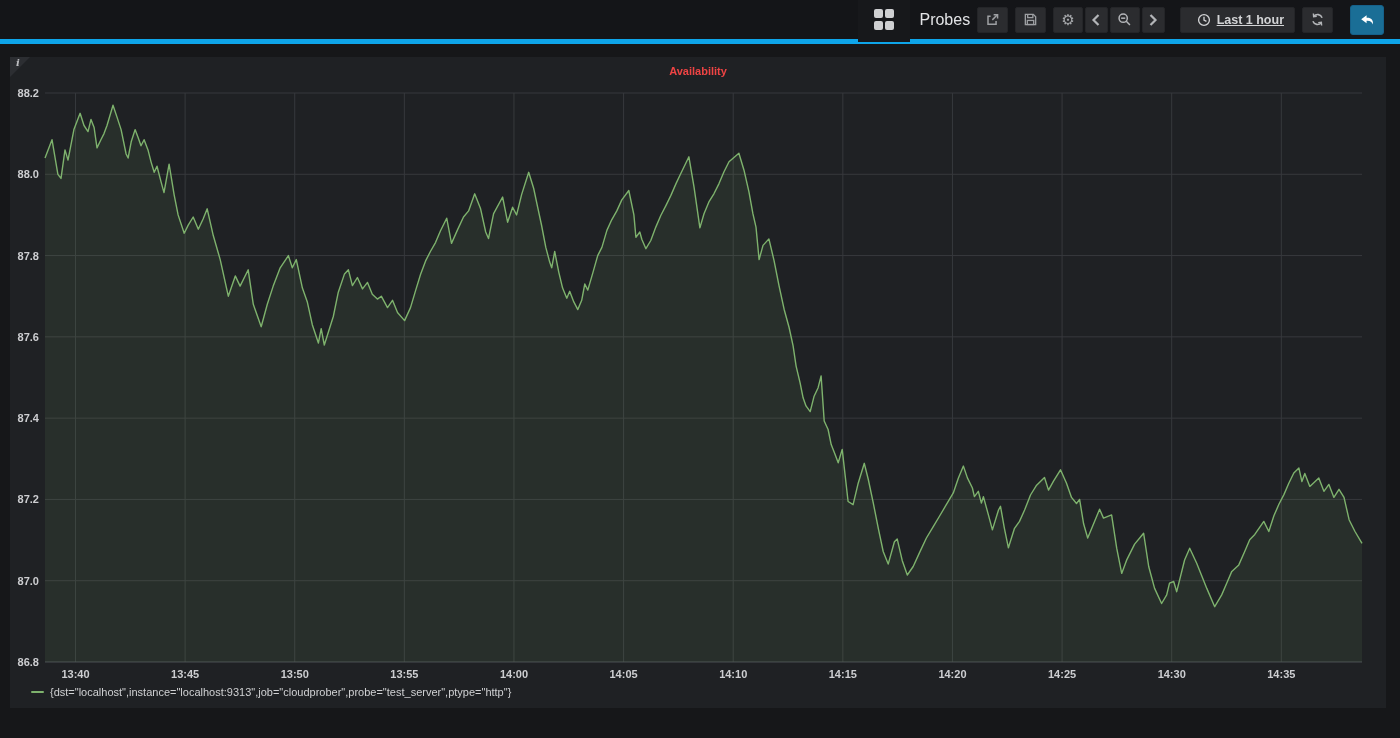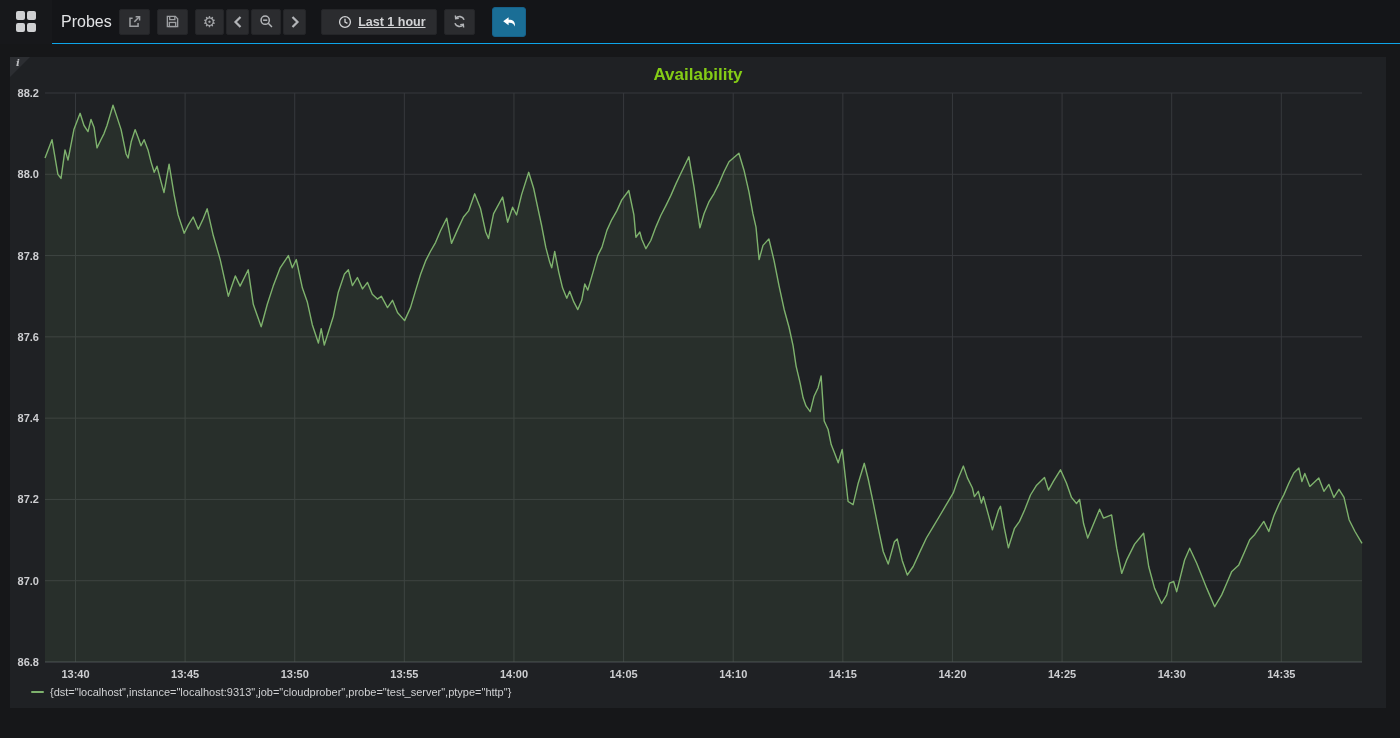--- a/index.html
+++ b/index.html
@@ -1,22 +1,22 @@
 <!DOCTYPE html>
 <html><head>
 <meta charset="utf-8">
 <style>
   * { margin:0; padding:0; box-sizing:border-box; }
   html,body { width:1400px; height:738px; overflow:hidden; background:#161719;
               font-family:"Liberation Sans", sans-serif; }
 
   
   .navbar { position:absolute; left:0; top:0; width:1400px; height:44px;
-            background:#141518; border-bottom:1px solid #0ea5e9;
-            display:flex; align-items:center; justify-content:flex-start; }
+            background:#141518; border-bottom:5px solid #0ea5e9;
+            display:flex; align-items:center; justify-content:flex-end; }
   .nav-left { display:flex; align-items:center; height:100%; }
   .logo-box { width:52px; height:44px; display:flex; align-items:center; justify-content:center;
               background:#17181b; cursor:pointer; }
   .logo-grid { width:21px; height:21px; display:grid; grid-template-columns:9px 9px;
                grid-template-rows:9px 9px; gap:2.5px; }
   .logo-grid div { background:#cfd0d2; border-radius:2px; }
   .nav-title { color:#e2e3e5; font-size:16px; font-weight:400; margin-left:9px; cursor:pointer; }
 
   .nav-right { display:flex; align-items:center; margin-right:16px; }
   .tbtn { height:26px; min-width:29px; padding:0 7px; background:#2b2c2f; border:1px solid #242528;
@@ -33,21 +33,21 @@
 
   
   .panel { position:absolute; left:10px; top:57px; width:1376px; height:651px;
            background:#1f2124; }
   .panel-corner { position:absolute; left:0; top:0; width:0; height:0;
                   border-top:20px solid #2c2e32; border-right:20px solid transparent; }
   .panel-corner-i { position:absolute; left:6px; top:1px; color:#bcbdc0;
                     font-family:"DejaVu Serif", serif; font-style:italic; font-weight:700;
                     font-size:10px; line-height:1; }
   .panel-title { position:absolute; left:0; top:8px; width:100%; text-align:center;
-                 color:#84cc16; font-size:17px; font-weight:700; cursor:pointer; }
+                 color:#ef4444; font-size:11px; font-weight:700; cursor:pointer; }
   #chart-svg { position:absolute; left:0; top:0; }
   .legend { position:absolute; left:21px; top:629px; display:flex; align-items:center; cursor:pointer; }
   .legend-swatch { width:13px; height:2.5px; background:#7eb26d; border-radius:1px; margin-right:6px; }
   .legend-label { color:#d0d1d3; font-size:11px; }
 </style>
 </head>
 <body>
 
 <div class="navbar">
   <div class="nav-left">

